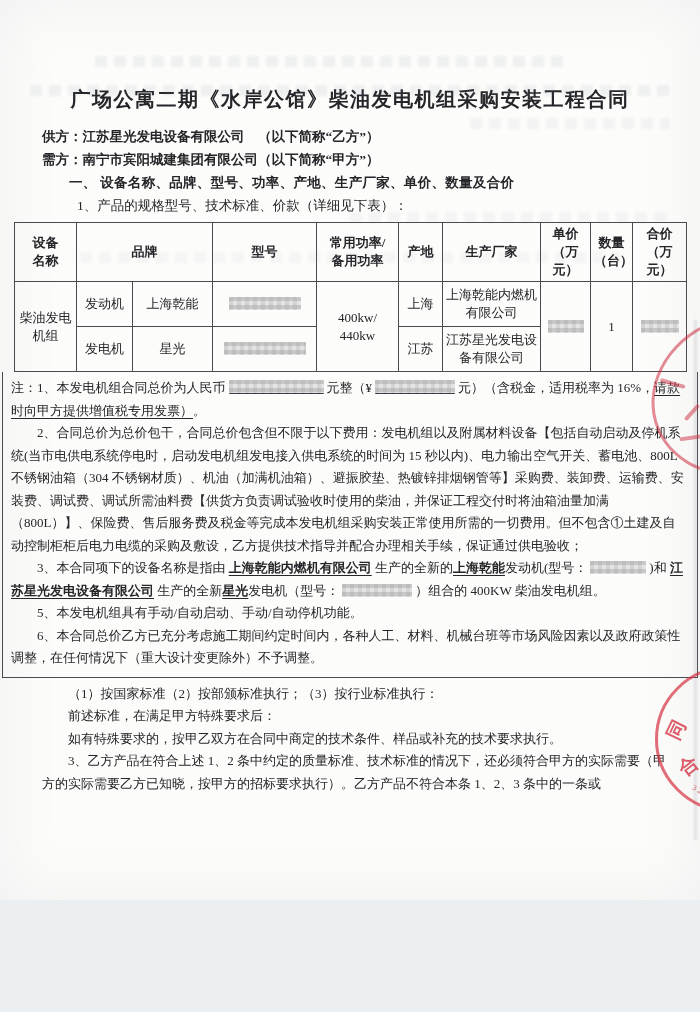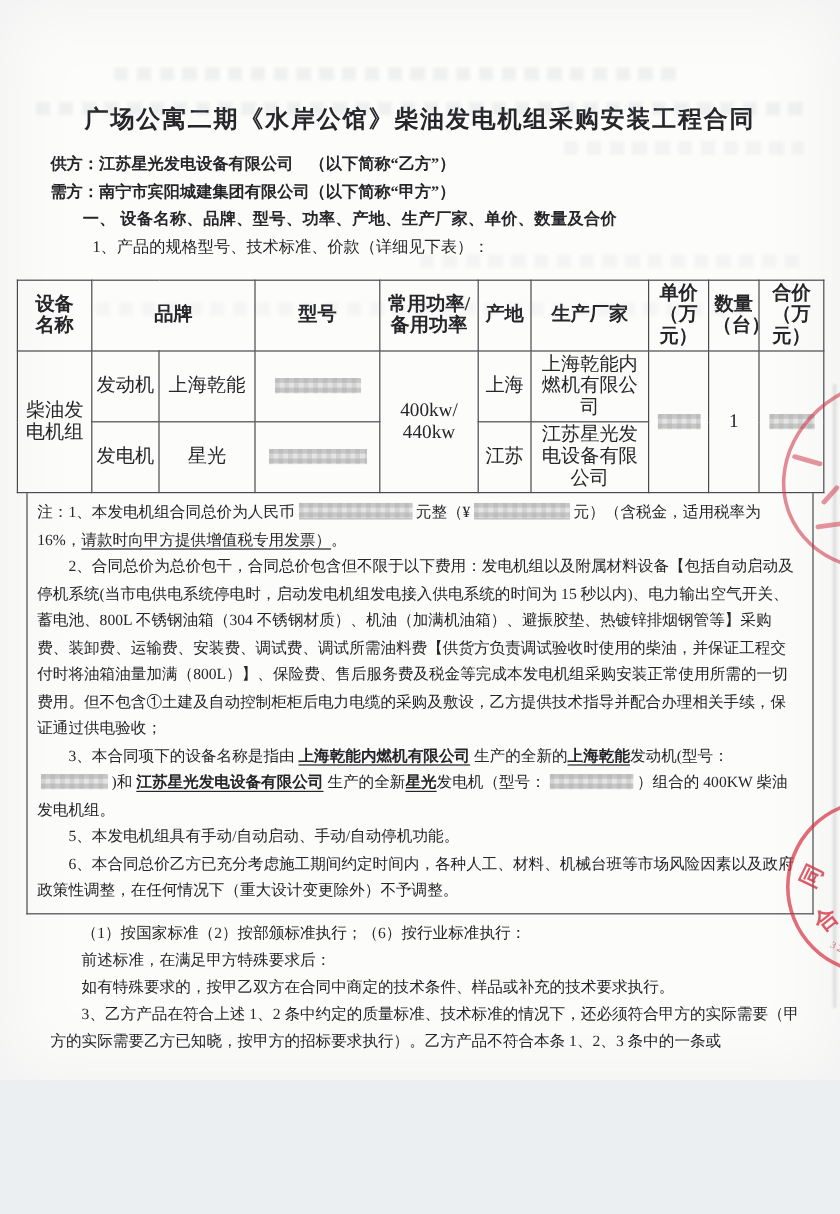--- a/index.html
+++ b/index.html
@@ -20,29 +20,29 @@
   .title{font-size:20px;font-weight:bold;text-align:center;margin:0 40px 12px;letter-spacing:1.5px;}
 
   .tb{margin:0 28px 0 42px;font-size:13.5px;line-height:23px;}
   .tb p{margin:0;}
   .party{font-weight:bold;}
   .indent{text-indent:2em;}
   .sec-heading{font-weight:bold;text-indent:2em;letter-spacing:.3px;}
   .item{text-indent:2.6em;}
 
   
-  table.spec{border-collapse:collapse;table-layout:fixed;width:672px;margin:16px 14px 0;font-size:16px;}
+  table.spec{border-collapse:collapse;table-layout:fixed;width:672px;margin:5px 14px 0;font-size:13px;}
   table.spec th,table.spec td{border:1px solid #4a4a50;padding:2px 3px;text-align:center;vertical-align:middle;line-height:18px;overflow:hidden;}
   table.spec th{font-weight:bold;white-space:pre-line;height:44px;}
   table.spec td.tall{height:40px;}
   td.left{text-align:left;padding-left:5px;}
   td.power{white-space:pre-line;}
 
   
-  .notes{margin:0 22px;border:1px solid #4a4a50;border-top:none;
+  .notes{margin:0 2px;border:1px solid #4a4a50;border-top:none;
     padding:5px 10px 7px 8px;font-size:13px;line-height:22.5px;}
   .notes p{margin:0;}
 
   
   .stds{margin:5px 28px 0 42px;font-size:13px;line-height:22.5px;}
   .stds p{margin:0;}
 
   .footer{position:absolute;top:937px;left:0;right:0;text-align:center;
     font-size:12.5px;letter-spacing:3px;color:#8b5cf6;font-weight:bold;}
 
@@ -149,21 +149,21 @@
 
     <div class="notes">
       <p><span>注：1、本发电机组合同总价为人民币</span><span class="redact redact-u" style="width: 95px;"></span><span>元整（¥</span><span class="redact redact-u" style="width: 80px;"></span><span>元）（含税金，适用税率为 16%，</span><span class="u">请款时向甲方提供增值税专用发票）</span><span>。</span></p>
       <p class="indent">2、合同总价为总价包干，合同总价包含但不限于以下费用：发电机组以及附属材料设备【包括自动启动及停机系统(当市电供电系统停电时，启动发电机组发电接入供电系统的时间为 15 秒以内)、电力输出空气开关、蓄电池、800L 不锈钢油箱（304 不锈钢材质）、机油（加满机油箱）、避振胶垫、热镀锌排烟钢管等】采购费、装卸费、运输费、安装费、调试费、调试所需油料费【供货方负责调试验收时使用的柴油，并保证工程交付时将油箱油量加满（800L）】、保险费、售后服务费及税金等完成本发电机组采购安装正常使用所需的一切费用。但不包含①土建及自动控制柜柜后电力电缆的采购及敷设，乙方提供技术指导并配合办理相关手续，保证通过供电验收；</p>
       <p class="indent"><span>3、本合同项下的设备名称是指由 </span><span class="b u">上海乾能内燃机有限公司</span><span> 生产的全新的</span><span class="b u">上海乾能</span><span>发动机(型号：</span><span class="redact" style="width: 56px;"></span><span>)和 </span><span class="b u">江苏星光发电设备有限公司</span><span> 生产的全新</span><span class="b u">星光</span><span>发电机（型号：</span><span class="redact" style="width: 70px;"></span><span>）组合的 400KW 柴油发电机组。</span></p>
       <p class="indent">5、本发电机组具有手动/自动启动、手动/自动停机功能。</p>
       <p class="indent">6、本合同总价乙方已充分考虑施工期间约定时间内，各种人工、材料、机械台班等市场风险因素以及政府政策性调整，在任何情况下（重大设计变更除外）不予调整。</p>
     </div>
 
     <div class="stds">
-      <p class="indent">（1）按国家标准（2）按部颁标准执行；（6）按行业标准执行：</p>
+      <p class="indent">（1）按国家标准（2）按部颁标准执行；（3）按行业标准执行：</p>
       <p class="indent">前述标准，在满足甲方特殊要求后：</p>
       <p class="indent">如有特殊要求的，按甲乙双方在合同中商定的技术条件、样品或补充的技术要求执行。</p>
       <p class="indent">3、乙方产品在符合上述 1、2 条中约定的质量标准、技术标准的情况下，还必须符合甲方的实际需要（甲方的实际需要乙方已知晓，按甲方的招标要求执行）。乙方产品不符合本条 1、2、3 条中的一条或</p>
     </div>
 
   </div>
 
   <div class="footer">第 1 页 共 11 页</div>
 
   <div class="stamp-oval">

